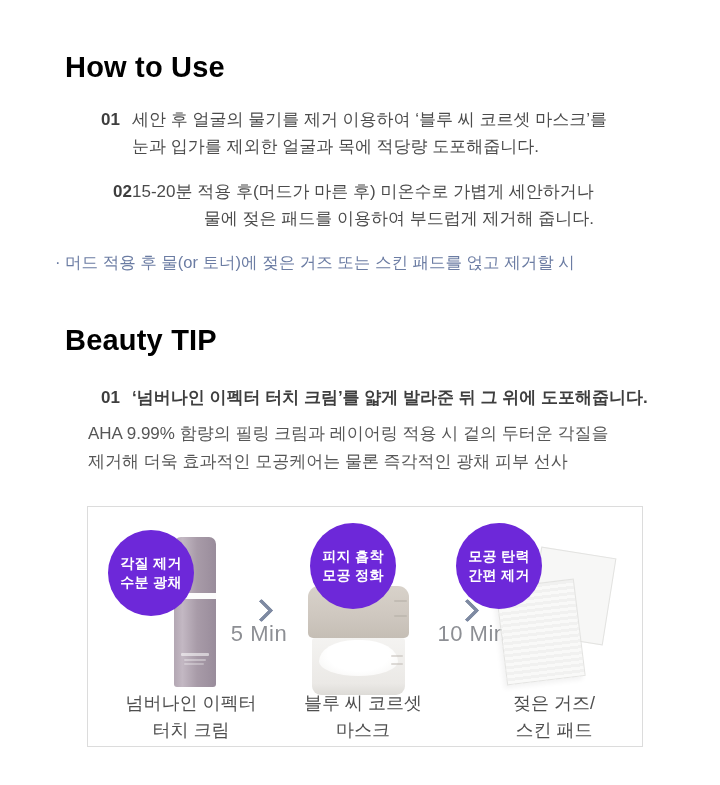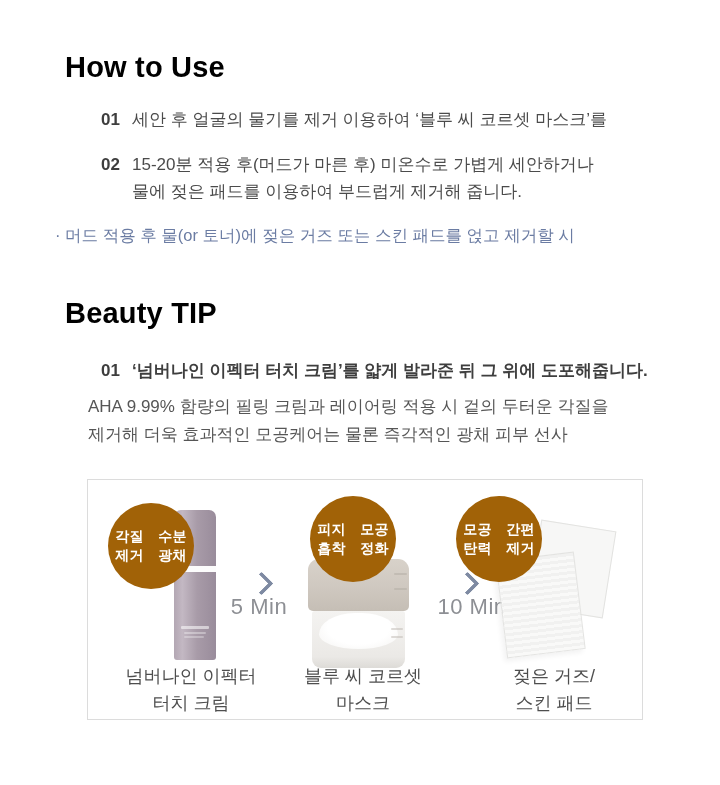--- a/index.html
+++ b/index.html
@@ -11,41 +11,41 @@
     overflow:hidden;
     box-sizing:border-box;
     padding:43px 40px 0 57px;
     color:#4b4b4b;
   }
   h2{margin:8px;font-size:29px;font-weight:700;color:#000000;letter-spacing:0.2px;}
   .step{display:flex;font-size:17px;line-height:27px;color:#4b4b4b;}
   .step .num{width:31px;flex-shrink:0;font-weight:700;color:#3e3e3e;margin-left:44px;}
   .step .txt span{display:block;}
   .step1{margin-top:22px;}
-  .step2{margin-top:18px;}
+  .step2{margin-top:18px;text-align:right;}
   .note{margin:16px 0 0 -2px;font-size:16.5px;line-height:28px;color:#6b7ca3;}
   .note span{display:block;}
   .note .l2{padding-left:9px;}
   .beauty-title{margin-top:48px;}
   .bstep{margin-top:27px;font-weight:700;color:#3e3e3e;}
   .sub{margin:9px 0 0 31px;font-size:17px;line-height:28px;color:#565656;}
   .sub span{display:block;}
 
   
   .routine-box{
     position:relative;
     margin:30px 0 0 30px;
     width:554px;height:239px;
     border:1px solid #dcdcdc;
     box-sizing:content-box;
   }
   .badge{
     position:absolute;width:86px;height:86px;border-radius:50%;
-    background:#a16207;color:#ffffff;
-    display:flex;flex-direction:row;align-items:center;justify-content:center;
+    background:#6d28d9;color:#ffffff;
+    display:flex;flex-direction:column;align-items:center;justify-content:center;
     font-size:14px;font-weight:600;line-height:19px;letter-spacing:0.3px;
     z-index:3;text-align:center;
   }
   .badge-1{left:20px;top:23px;}
   .badge-2{left:222px;top:16px;}
   .badge-3{left:368px;top:16px;}
 
   
   .bottle{
     position:absolute;left:86px;top:30px;width:42px;height:150px;z-index:1;
@@ -123,20 +123,21 @@
 
 <div class="page">
 
   <section>
     <h2>How to Use</h2>
 
     <div class="step step1">
       <span class="num">01</span>
       <div class="txt">
         <span>세안 후 얼굴의 물기를 제거 이용하여 ‘블루 씨 코르셋 마스크’를</span>
+        <span>눈과 입가를 제외한 얼굴과 목에 적당량 도포해줍니다.</span>
       </div>
     </div>
 
     <div class="step step2">
       <span class="num">02</span>
       <div class="txt">
         <span>15-20분 적용 후(머드가 마른 후) 미온수로 가볍게 세안하거나</span>
         <span>물에 젖은 패드를 이용하여 부드럽게 제거해 줍니다.</span>
       </div>
     </div>

